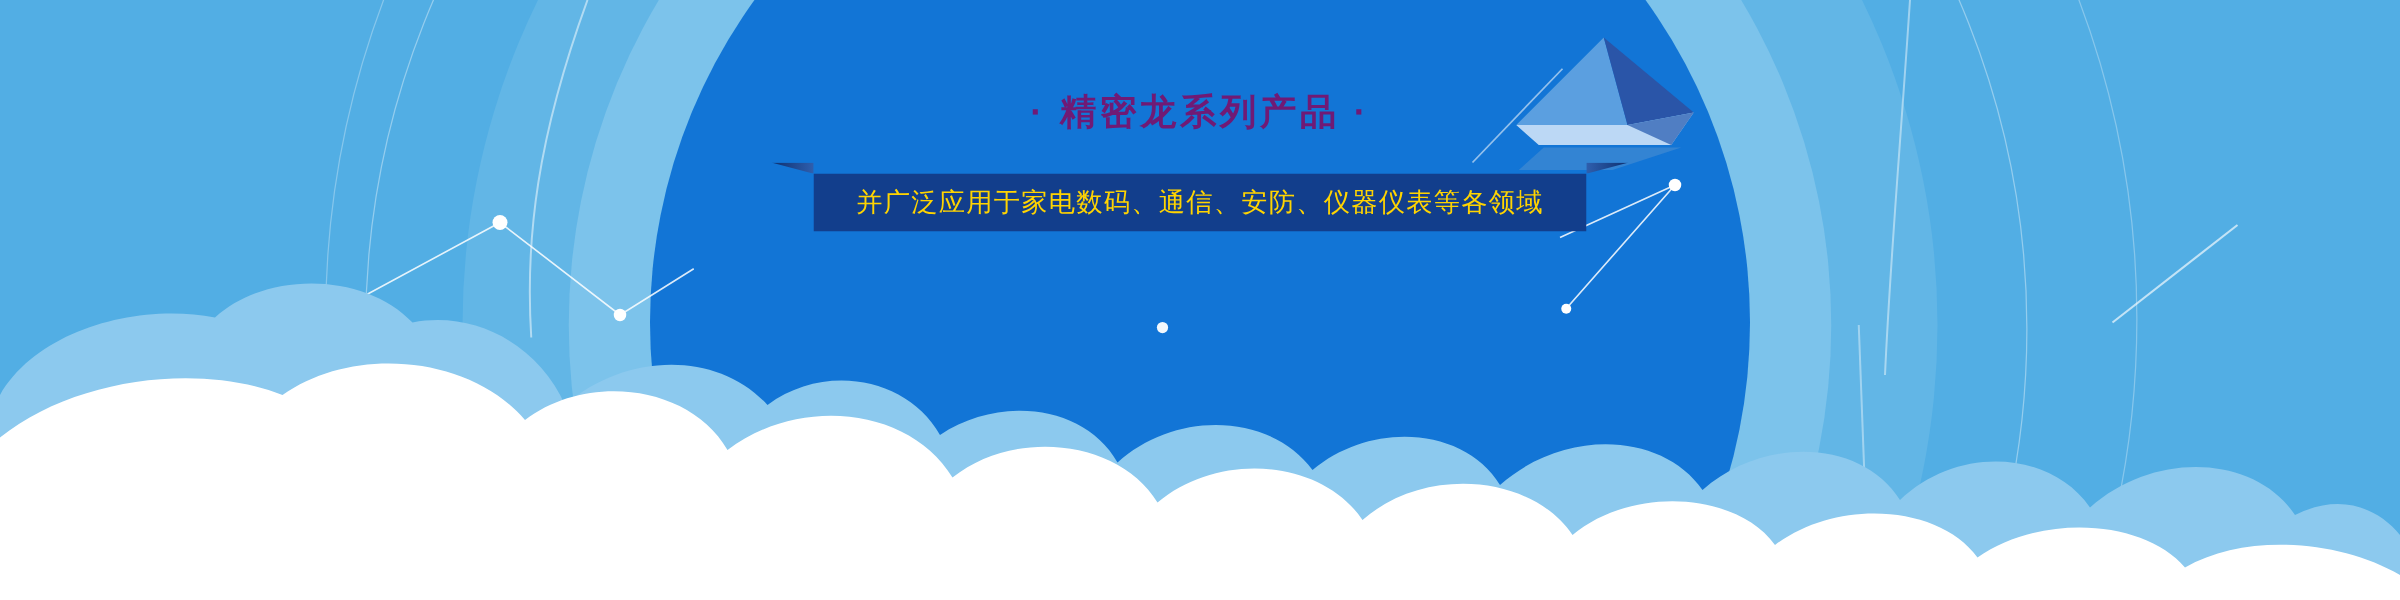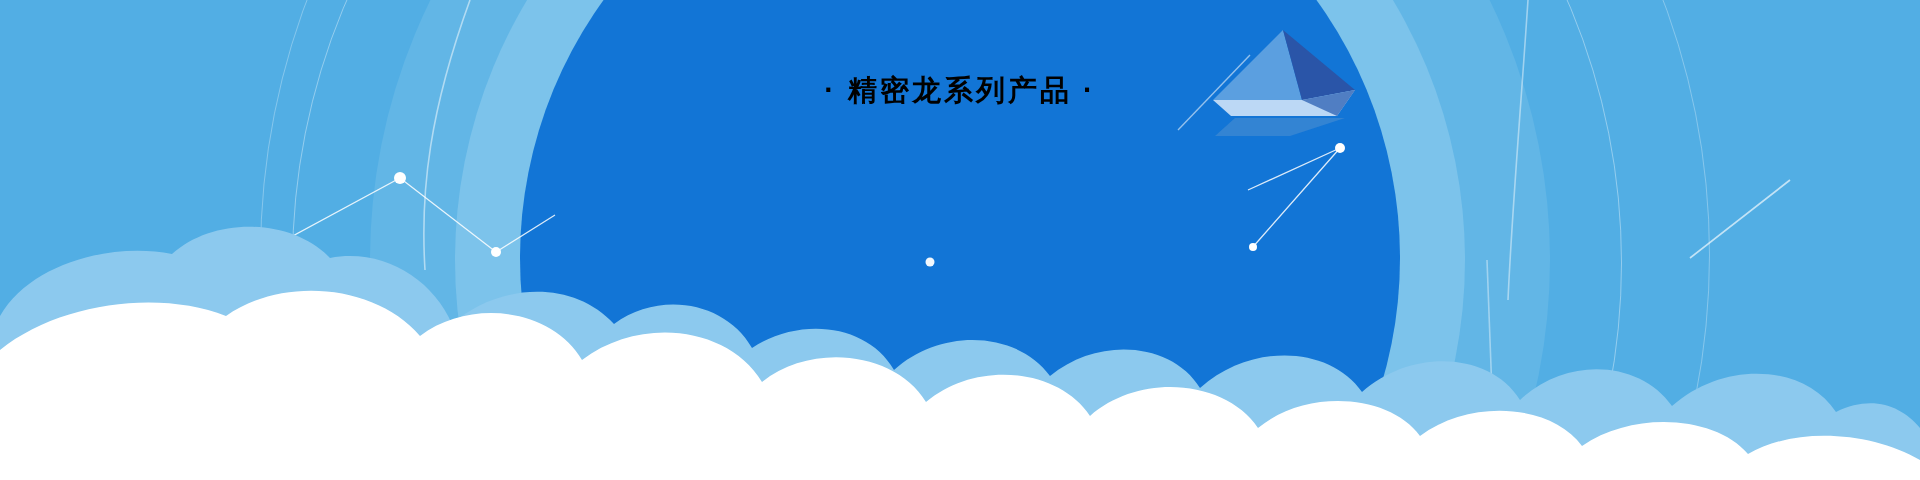--- a/index.html
+++ b/index.html
@@ -98,21 +98,21 @@
     width: 1920px;
     height: 480px;
     display: flex;
     flex-direction: column;
     align-items: center;
     z-index: 40;
   }
 
   .eyebrow {
     margin-top: 76px;
-    color: #000000;
+    color: #701a75;
     font-size: 29px;
     font-weight: bold;
     letter-spacing: 3px;
     line-height: 1;
     white-space: nowrap;
   }
 
   .headline {
     margin-top: 30px;
     font-size: 53px;
@@ -238,15 +238,22 @@
              C1634,190 1716,196 1748,234
              C1796,206 1872,212 1920,240
              L1920,260 L0,260 Z" fill="#ffffff"></path>
   </svg>
 
   <div class="content">
 
     <div class="eyebrow">· 精密龙系列产品 ·</div>
 
 
+    <div class="ribbon">
+      <span class="ribbon-tail left"></span>
+      <span class="ribbon-tail right"></span>
+      <div class="ribbon-body">
+        <span class="ribbon-text">并广泛应用于家电数码、通信、安防、仪器仪表等各领域</span>
+      </div>
+    </div>
 
   </div>
 </div>
 
 </body></html>

